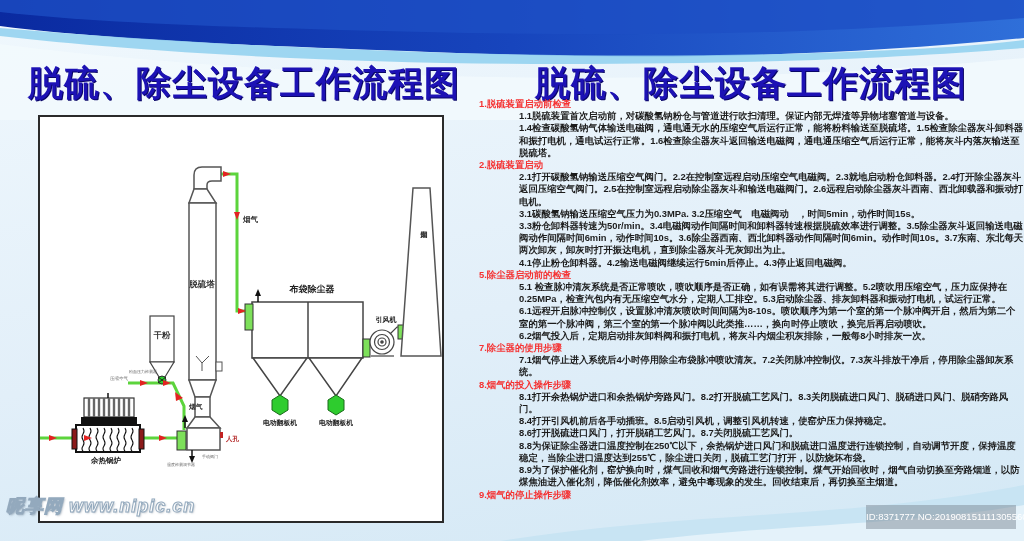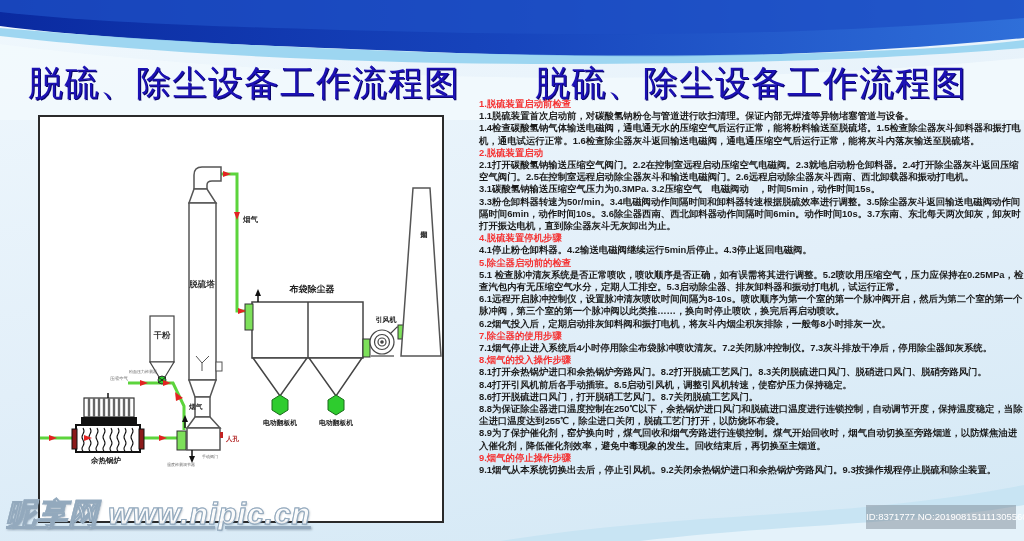--- a/index.html
+++ b/index.html
@@ -5,41 +5,41 @@
   html,body{margin:0;padding:0;}
   body{
     width:1024px;height:541px;position:relative;overflow:hidden;
     font-family:"Liberation Sans",sans-serif;
     background:linear-gradient(170deg,#f0f8fd 0%,#e2eff9 55%,#d3e8f5 100%);
   }
   .banner-svg{position:absolute;left:0;top:0;width:1024px;height:120px;}
   .footer-svg{position:absolute;left:0;bottom:0;width:1024px;height:70px;}
   .panel-title{
     position:absolute;top:60px;text-align:center;
-    font-size:35px;font-weight:400;letter-spacing:1px;
+    font-size:35px;font-weight:700;letter-spacing:1px;
     color:#1d12b5;text-shadow:1px 1px 0 #0a0668;
     white-space:nowrap;
   }
   #left-title{left:28px;width:424px;}
   #right-title{left:516px;width:470px;}
   #diagram-box{position:absolute;left:38px;top:114px;width:407px;height:410px;}
   #procedures{
     position:absolute;left:479px;top:98px;width:545px;
     font-size:9.4px;font-weight:700;line-height:12.2px;
     letter-spacing:0px;
   }
   .sec-head{color:#f53232;}
-  .sec-line{color:#1c1c1c;}
+  .sec-line{color:#1c1c1c;margin-left:40px;}
   #wm-left{
     position:absolute;left:6px;top:494px;
-    font-size:30px;font-weight:900;font-style:italic;
+    font-size:18px;font-weight:900;font-style:italic;
     color:rgba(255,255,255,0.92);
     -webkit-text-stroke:1px #93a9bd;
     text-shadow:1px 1px 2px rgba(90,110,130,.5);
-    letter-spacing:1px;white-space:nowrap;text-decoration:underline;
+    letter-spacing:1px;white-space:nowrap;
   }
   #wm-right{
     position:absolute;left:866px;top:505px;width:150px;height:24px;
     background:rgba(125,138,150,0.5);
     color:#fff;font-size:9.5px;line-height:24px;text-align:center;
     white-space:nowrap;
   }
   svg text{font-family:"Liberation Sans",sans-serif;}
 </style>
 </head>
@@ -199,32 +199,30 @@
 </div>
 
 <div id="procedures">
     <div class="sec-head">1.脱硫装置启动前检查</div>
     <div class="sec-line">1.1脱硫装置首次启动前，对碳酸氢钠粉仓与管道进行吹扫清理。保证内部无焊渣等异物堵塞管道与设备。</div>
     <div class="sec-line">1.4检查碳酸氢钠气体输送电磁阀，通电通无水的压缩空气后运行正常，能将粉料输送至脱硫塔。1.5检查除尘器灰斗卸料器和振打电机，通电试运行正常。1.6检查除尘器灰斗返回输送电磁阀，通电通压缩空气后运行正常，能将灰斗内落灰输送至脱硫塔。</div>
     <div class="sec-head">2.脱硫装置启动</div>
     <div class="sec-line">2.1打开碳酸氢钠输送压缩空气阀门。2.2在控制室远程启动压缩空气电磁阀。2.3就地启动粉仓卸料器。2.4打开除尘器灰斗返回压缩空气阀门。2.5在控制室远程启动除尘器灰斗和输送电磁阀门。2.6远程启动除尘器灰斗西南、西北卸载器和振动打电机。</div>
     <div class="sec-line">3.1碳酸氢钠输送压缩空气压力为0.3MPa. 3.2压缩空气　电磁阀动　，时间5min，动作时间15s。</div>
     <div class="sec-line">3.3粉仓卸料器转速为50r/min。3.4电磁阀动作间隔时间和卸料器转速根据脱硫效率进行调整。3.5除尘器灰斗返回输送电磁阀动作间隔时间6min，动作时间10s。3.6除尘器西南、西北卸料器动作间隔时间6min。动作时间10s。3.7东南、东北每天两次卸灰，卸灰时打开振达电机，直到除尘器灰斗无灰卸出为止。</div>
-    <div class="sec-head">4.脱硫装置停机步骤</div>
     <div class="sec-line">4.1停止粉仓卸料器。4.2输送电磁阀继续运行5min后停止。4.3停止返回电磁阀。</div>
     <div class="sec-head">5.除尘器启动前的检查</div>
     <div class="sec-line">5.1 检查脉冲清灰系统是否正常喷吹，喷吹顺序是否正确，如有误需将其进行调整。5.2喷吹用压缩空气，压力应保持在0.25MPa，检查汽包内有无压缩空气水分，定期人工排空。5.3启动除尘器、排灰卸料器和振动打电机，试运行正常。</div>
     <div class="sec-line">6.1远程开启脉冲控制仪，设置脉冲清灰喷吹时间间隔为8-10s。喷吹顺序为第一个室的第一个脉冲阀开启，然后为第二个室的第一个脉冲阀，第三个室的第一个脉冲阀以此类推……，换向时停止喷吹，换完后再启动喷吹。</div>
     <div class="sec-line">6.2烟气投入后，定期启动排灰卸料阀和振打电机，将灰斗内烟尘积灰排除，一般每8小时排灰一次。</div>
     <div class="sec-head">7.除尘器的使用步骤</div>
     <div class="sec-line">7.1烟气停止进入系统后4小时停用除尘布袋脉冲喷吹清灰。7.2关闭脉冲控制仪。7.3灰斗排放干净后，停用除尘器卸灰系统。</div>
     <div class="sec-head">8.烟气的投入操作步骤</div>
     <div class="sec-line">8.1打开余热锅炉进口和余热锅炉旁路风门。8.2打开脱硫工艺风门。8.3关闭脱硫进口风门、脱硝进口风门、脱硝旁路风门。</div>
     <div class="sec-line">8.4打开引风机前后各手动插班。8.5启动引风机，调整引风机转速，使窑炉压力保持稳定。</div>
     <div class="sec-line">8.6打开脱硫进口风门，打开脱硝工艺风门。8.7关闭脱硫工艺风门。</div>
     <div class="sec-line">8.8为保证除尘器进口温度控制在250℃以下，余热锅炉进口风门和脱硫进口温度进行连锁控制，自动调节开度，保持温度稳定，当除尘进口温度达到255℃，除尘进口关闭，脱硫工艺门打开，以防烧坏布袋。</div>
     <div class="sec-line">8.9为了保护催化剂，窑炉换向时，煤气回收和烟气旁路进行连锁控制。煤气开始回收时，烟气自动切换至旁路烟道，以防煤焦油进入催化剂，降低催化剂效率，避免中毒现象的发生。回收结束后，再切换至主烟道。</div>
     <div class="sec-head">9.烟气的停止操作步骤</div>
-    <div class="sec-line">9.1烟气从本系统切换出去后，停止引风机。9.2关闭余热锅炉进口和余热锅炉旁路风门。9.3按操作规程停止脱硫和除尘装置。</div>
   </div>
 
 <div id="wm-left">昵享网 www.nipic.cn</div>
 <div id="wm-right">ID:8371777 NO:20190815111130556088</div>
 
 </body></html>

